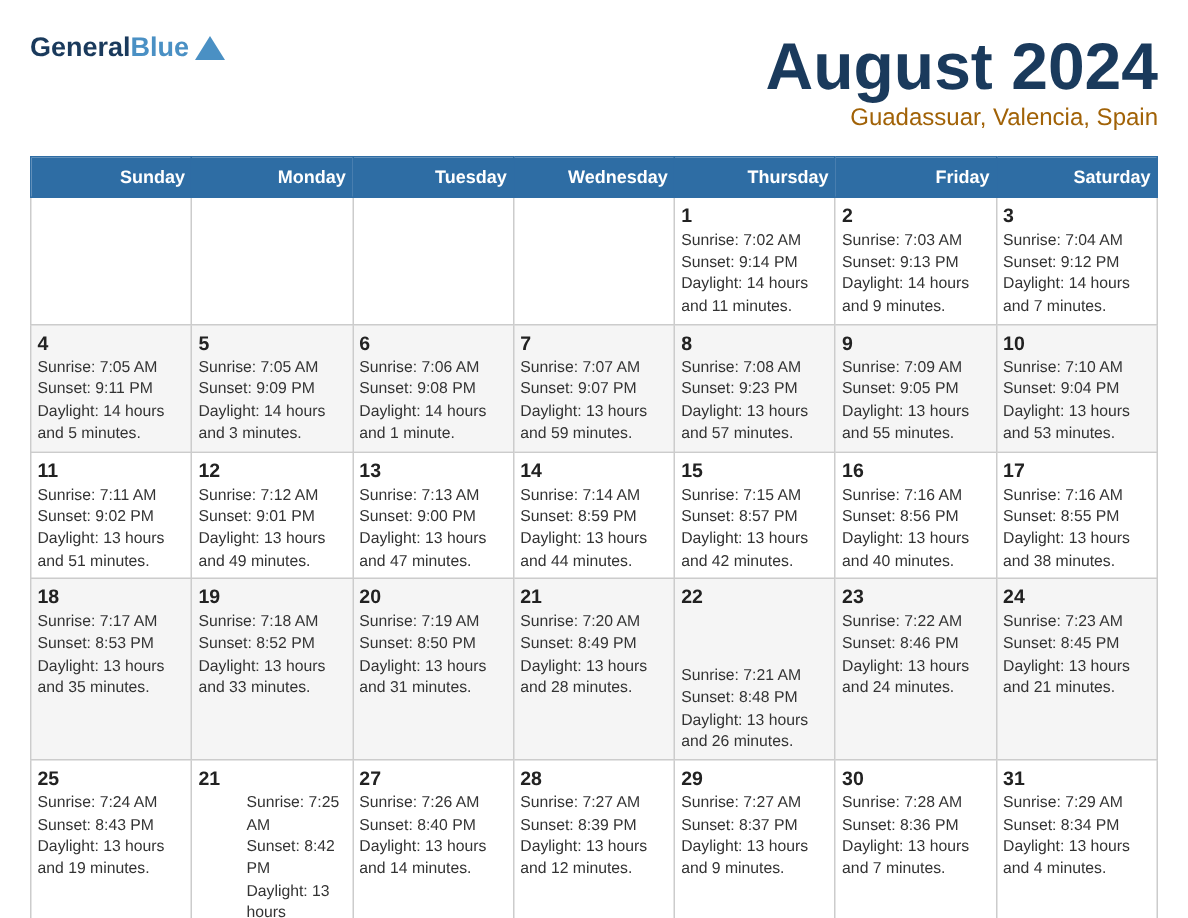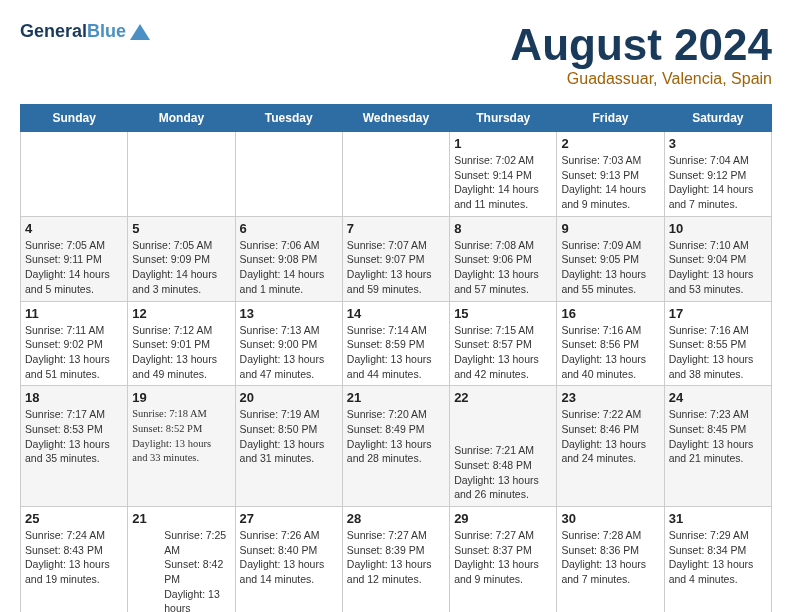--- a/index.html
+++ b/index.html
@@ -49,21 +49,21 @@
     }
     .calendar {
       width: 100%;
       border-collapse: collapse;
       font-size: 11px;
     }
     .calendar th {
       background: #2e6da4;
       color: #fff;
       padding: 6px 4px;
-      text-align: center;
+      text-align: right;
       font-size: 12px;
       border: 1px solid #2e6da4;
     }
     .calendar td {
       border: 1px solid #ccc;
       vertical-align: top;
       padding: 4px;
       width: 107px;
       min-height: 80px;
       background: #fff;
@@ -171,21 +171,21 @@
         <td>
           <div class="day-number">7</div>
           <div class="day-info" style="white-space: pre-line;">Sunrise: 7:07 AM
 Sunset: 9:07 PM
 Daylight: 13 hours
 and 59 minutes.</div>
         </td>
         <td>
           <div class="day-number">8</div>
           <div class="day-info" style="white-space: pre-line;">Sunrise: 7:08 AM
-Sunset: 9:06 PM
+Sunset: 9:23 PM
 Daylight: 13 hours
 and 57 minutes.</div>
         </td>
         <td>
           <div class="day-number">9</div>
           <div class="day-info" style="white-space: pre-line;">Sunrise: 7:09 AM
 Sunset: 9:05 PM
 Daylight: 13 hours
 and 55 minutes.</div>
         </td>
@@ -251,21 +251,21 @@
       <tr>
         <td>
           <div class="day-number">18</div>
           <div class="day-info" style="white-space: pre-line;">Sunrise: 7:17 AM
 Sunset: 8:53 PM
 Daylight: 13 hours
 and 35 minutes.</div>
         </td>
         <td>
           <div class="day-number">19</div>
-          <div class="day-info" style="white-space: pre-line; font-family: Liberation Serif, serif;">Sunrise: 7:18 AM
+          <div class="day-info" style="white-space: pre-line;">Sunrise: 7:18 AM
 Sunset: 8:52 PM
 Daylight: 13 hours
 and 33 minutes.</div>
         </td>
         <td>
           <div class="day-number">20</div>
           <div class="day-info" style="white-space: pre-line;">Sunrise: 7:19 AM
 Sunset: 8:50 PM
 Daylight: 13 hours
 and 31 minutes.</div>

